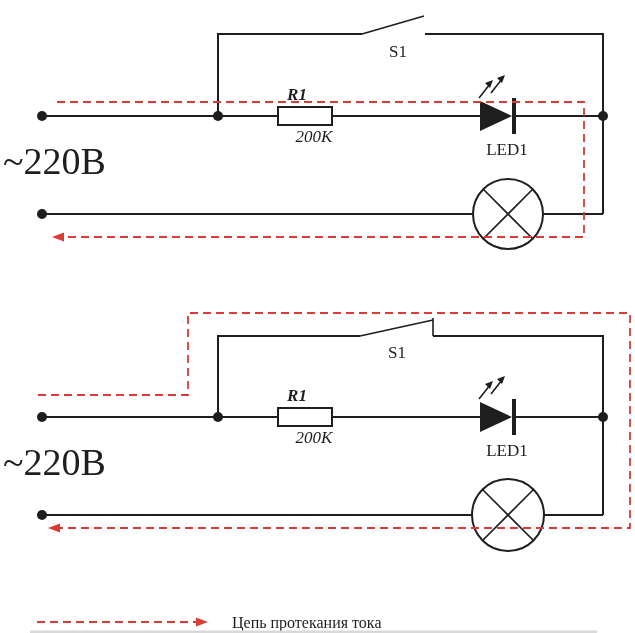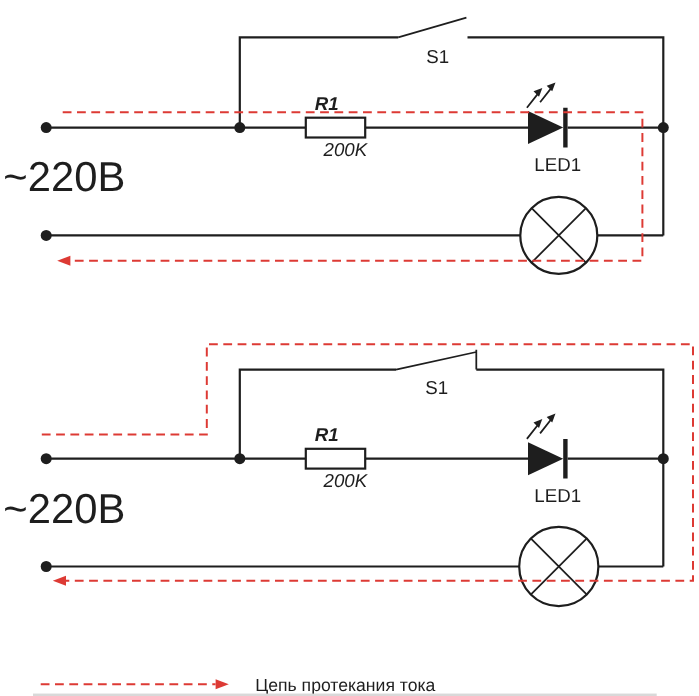--- a/index.html
+++ b/index.html
@@ -1,20 +1,20 @@
 <!DOCTYPE html>
 <html style="--wire: #1e1e1e; --current: #dd3a34; --text: #1e1e1e; --artifact: #d9d9d9;"><head>
 <meta charset="utf-8">
 <style>
   html, body { margin: 0; padding: 0; background: #ffffff; }
   .canvas {
     position: relative;
     width: 635px; height: 633px;
     background: #ffffff;
-    font-family: Liberation Sans, sans-serif;
+    font-family: Liberation Serif, serif;
     overflow: hidden;
   }
   svg { display: block; }
   .w   { stroke: var(--wire); stroke-width: 2; fill: none; }
   .wthin { stroke: var(--wire); stroke-width: 1.6; fill: none; }
   .dash {
     stroke: var(--current); stroke-width: 1.8; fill: none;
     stroke-dasharray: 8 5;
   }
   .redfill { fill: var(--current); stroke: none; }

